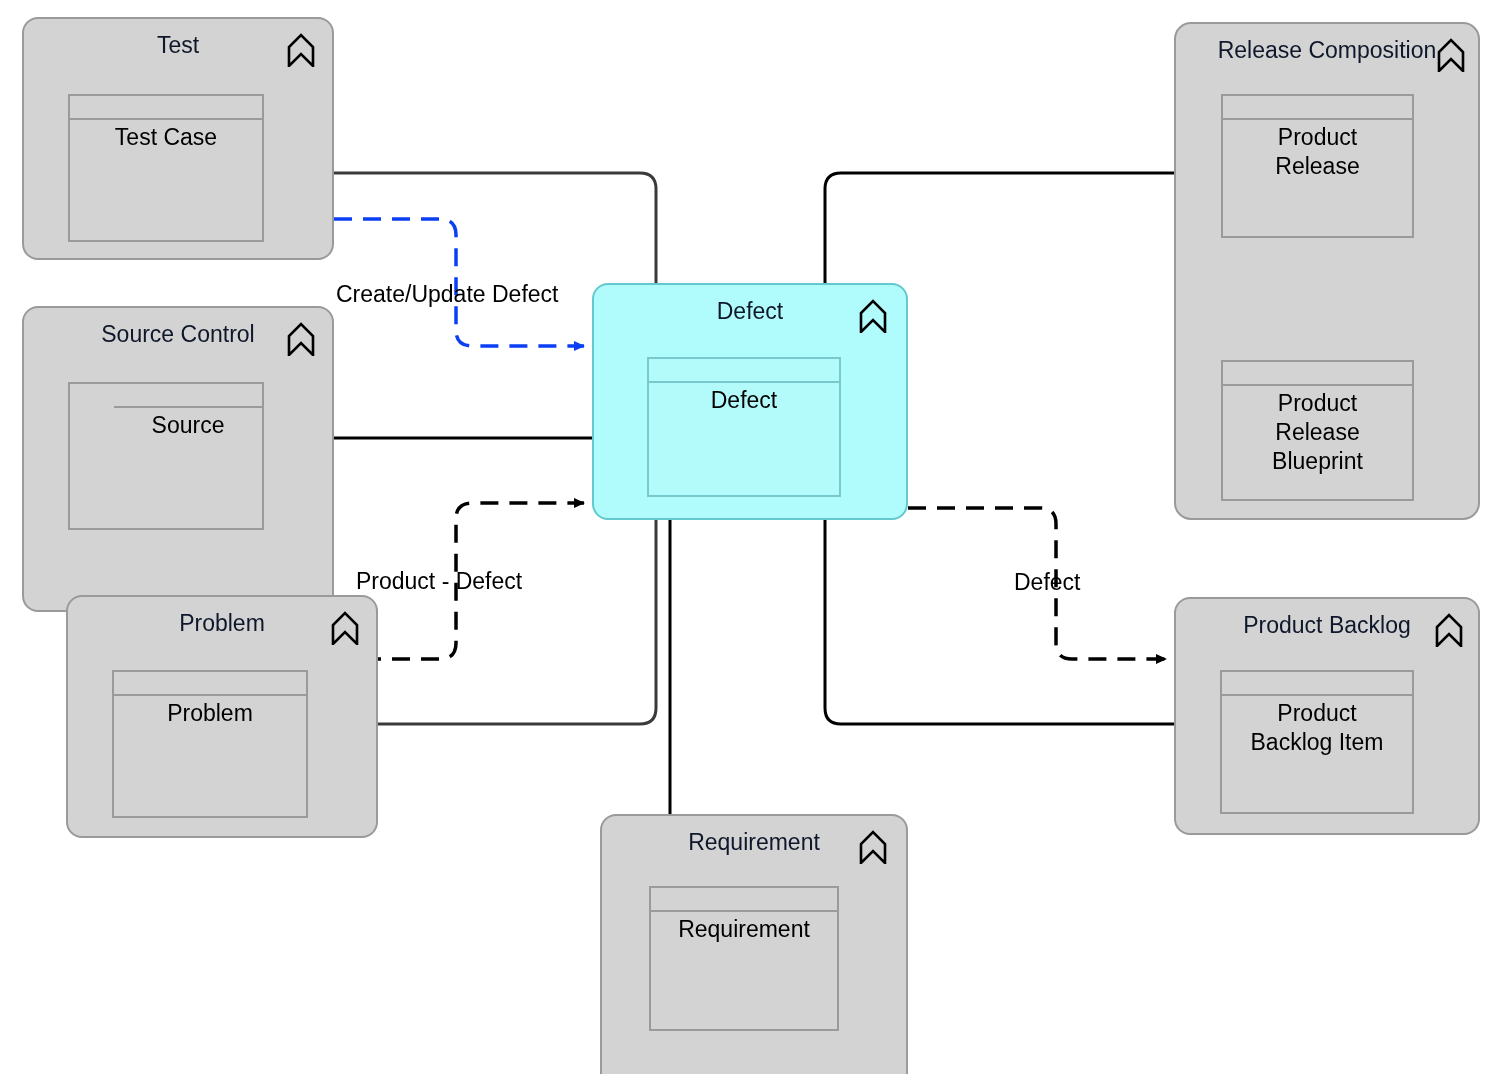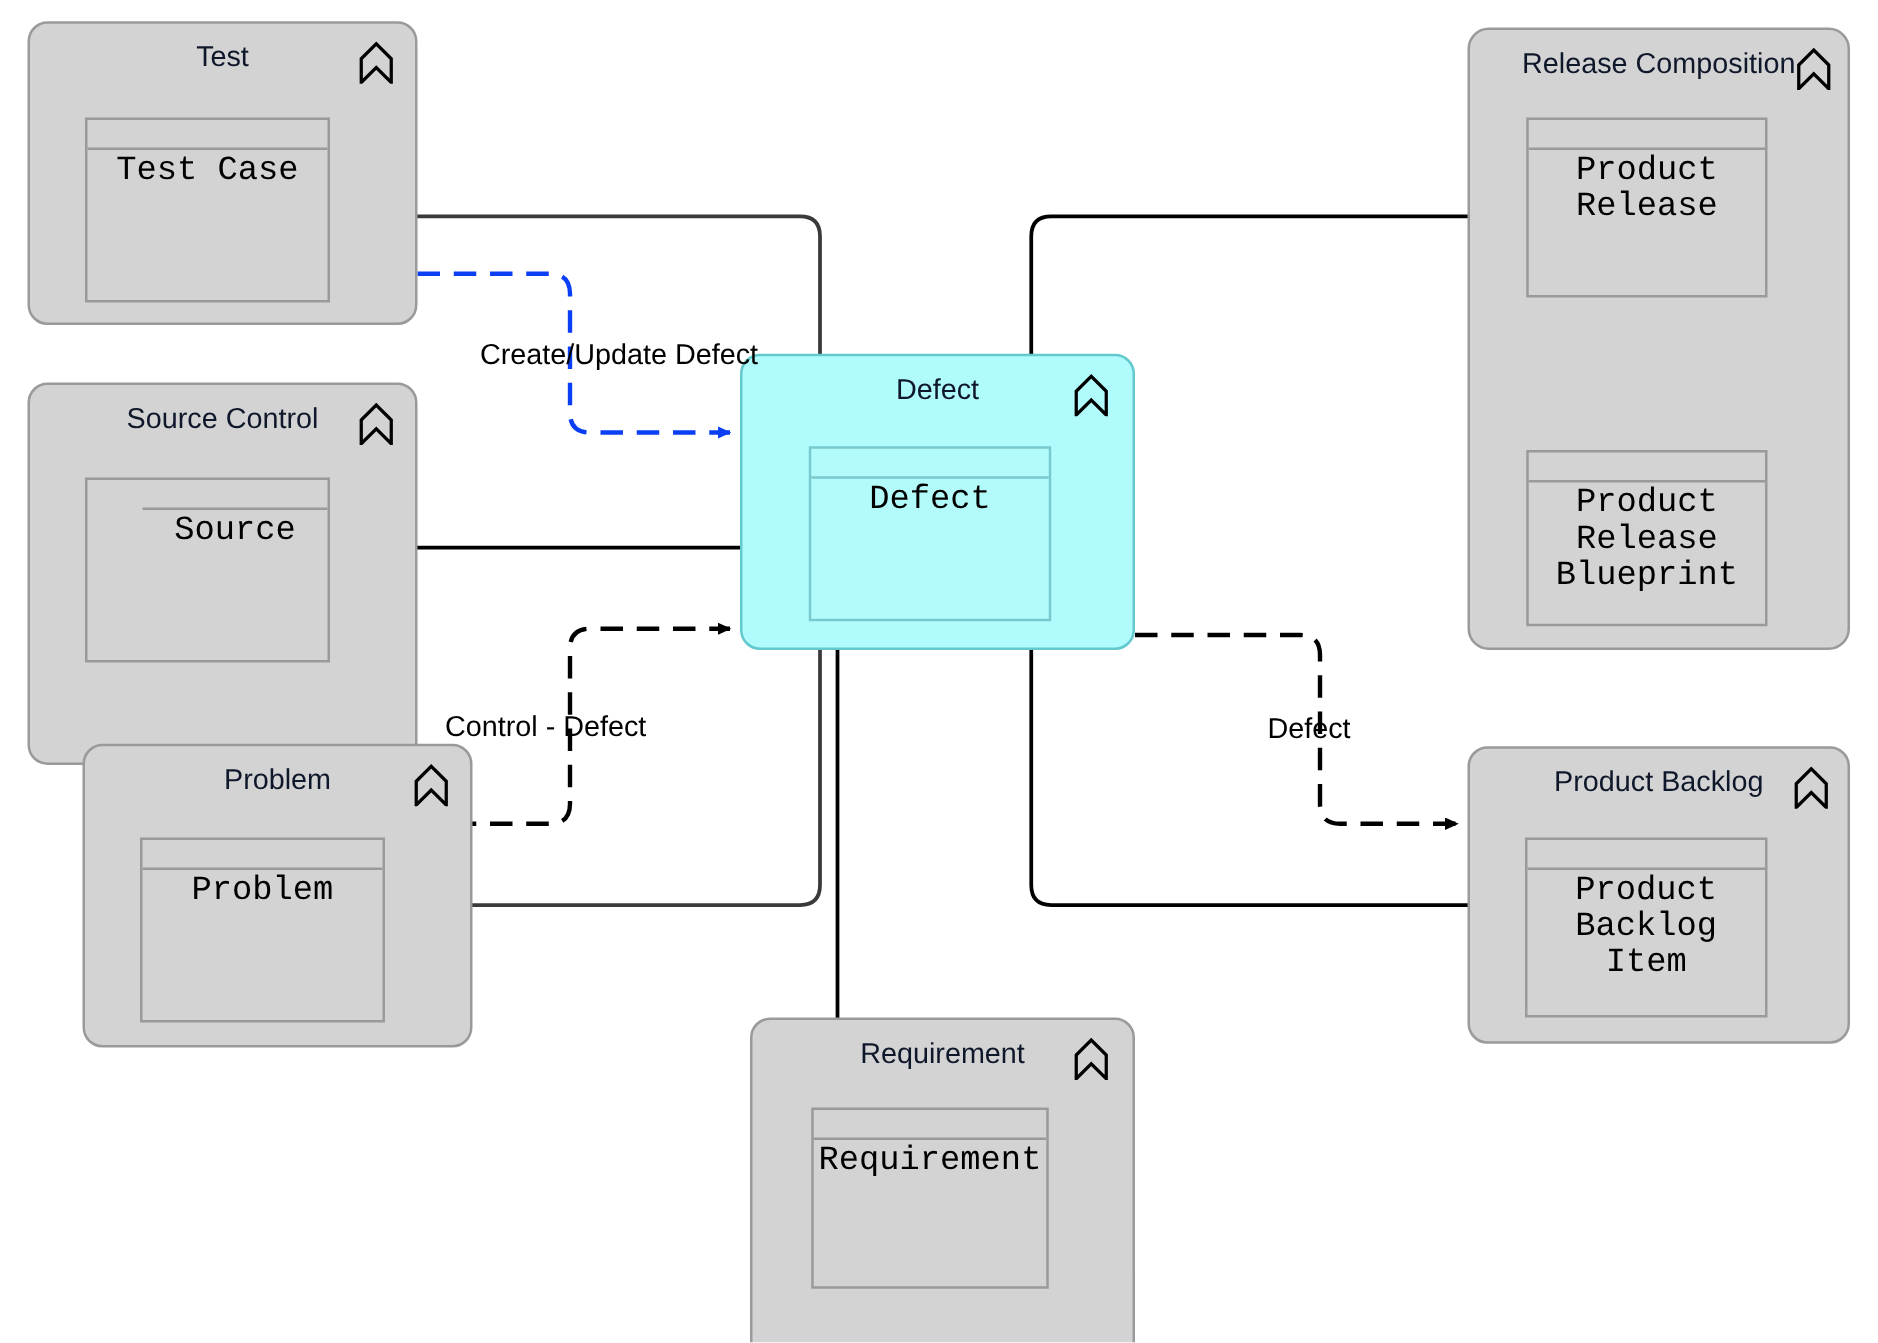--- a/index.html
+++ b/index.html
@@ -66,26 +66,25 @@
   .classbox-strip {
     height: 24px;
     border-bottom: 2px solid #9a9a9a;
     box-sizing: border-box;
   }
   .classbox.highlight .classbox-strip {
     border-bottom-color: #78c9ce;
   }
   .classbox-label {
     text-align: center;
-    font-size: 27px;
+    font-size: 23px;
     line-height: 29px;
     color: #000000;
     padding-top: 3px;
     white-space: pre-line;
-    font-family: Liberation Mono, monospace;
   }
   .edge-label {
     position: absolute;
     font-size: 23px;
     line-height: 28px;
     color: #000000;
     white-space: nowrap;
     background: transparent;
   }
 </style>
@@ -202,19 +201,19 @@
     <svg class="group-chevron" style="right:14px;" viewBox="0 0 30 34">
       <path d="M3,33 L3,14 L15,2 L27,14 L27,33 L15,21 Z" fill="none" stroke="#000000" stroke-width="2.6" stroke-linejoin="miter"></path>
     </svg>
     <div class="classbox" style="left:44px; top:71px; width:194px; height:144px;">
       <div class="classbox-strip"></div>
       <div class="classbox-label">Product
 Backlog Item</div>
     </div>
   </div>
 
-  <div class="edge-label" style="left:336px; top:269px;margin-left:48px;">Create/Update Defect</div>
-
-  <div class="edge-label" style="left:356px; top:567px;">Control - Defect</div>
+  <div class="edge-label" style="left:336px; top:280px;">Create/Update Defect</div>
+
+  <div class="edge-label" style="left:356px; top:567px;">Product - Defect</div>
 
   <div class="edge-label" style="left:1014px; top:568px;">Defect</div>
 
 </div>
 
 </body></html>

